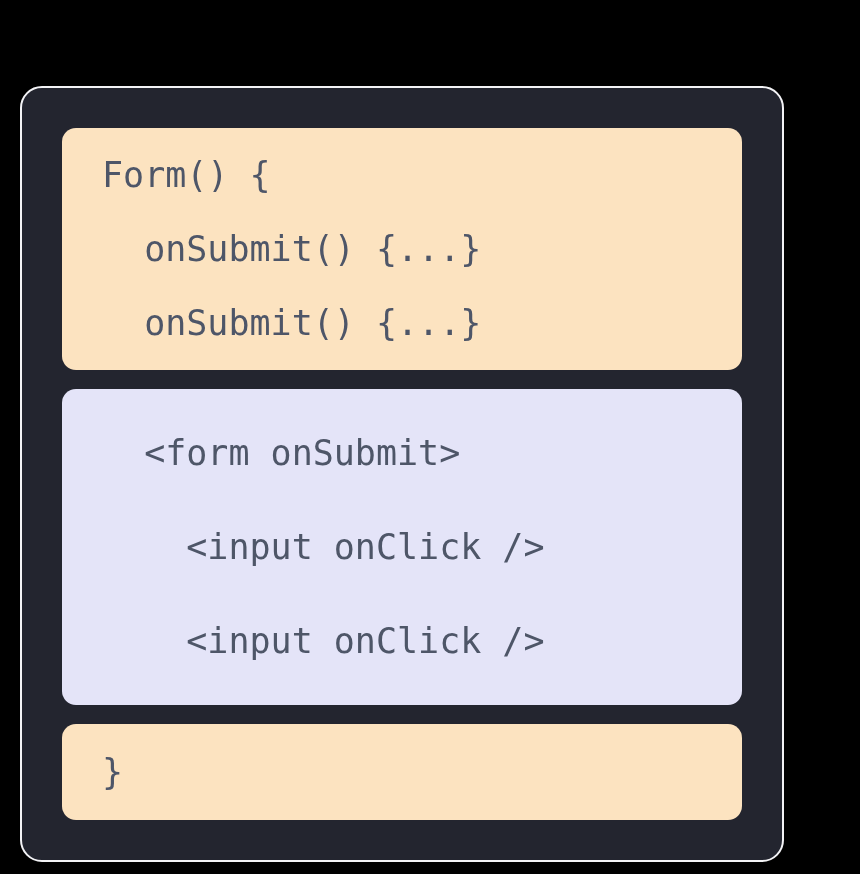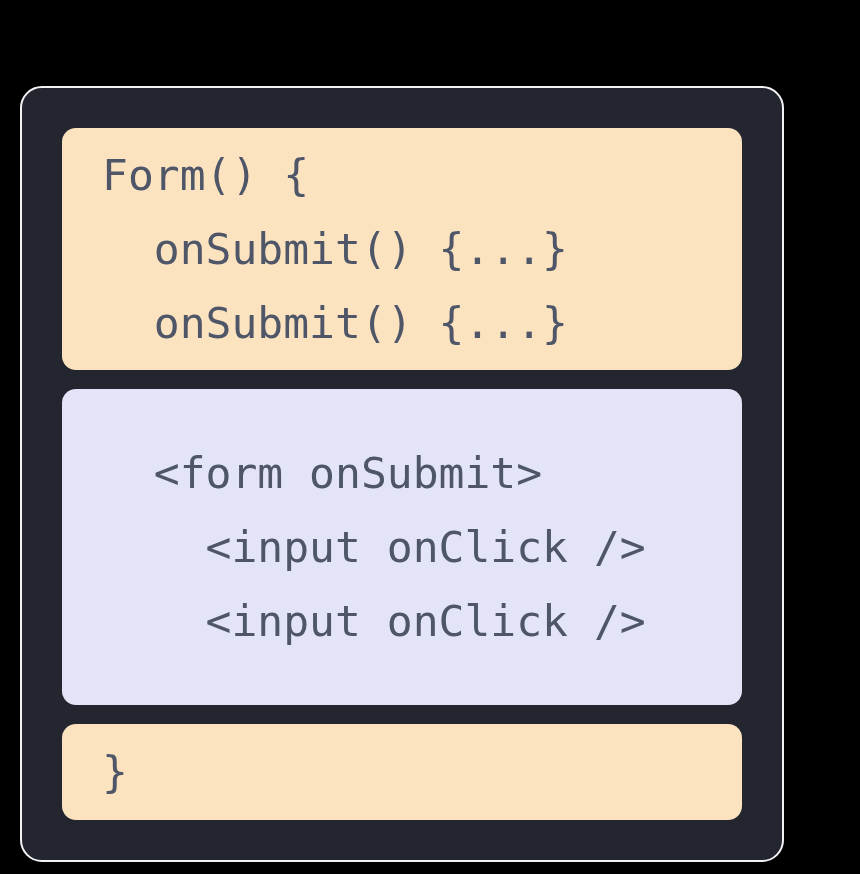--- a/index.html
+++ b/index.html
@@ -46,29 +46,30 @@
     flex-direction: column;
     justify-content: center;
   }
 
   .panel-component {
     background: #FCE3C0;
   }
 
   .panel-markup {
     background: #E4E4F8;
+    gap: 20px;
   }
 
   .panel-closing {
     background: #FCE3C0;
   }
 
   .code-line {
     font-family: "DejaVu Sans Mono", monospace;
-    font-size: 43px;
+    font-size: 35px;
     line-height: 74px;
     color: #4E5668;
     white-space: pre;
     padding-left: 40px;
     letter-spacing: 0;
   }
 
   
   .panel-component { height: 242px; }
   .panel-markup    { height: 317px; }

